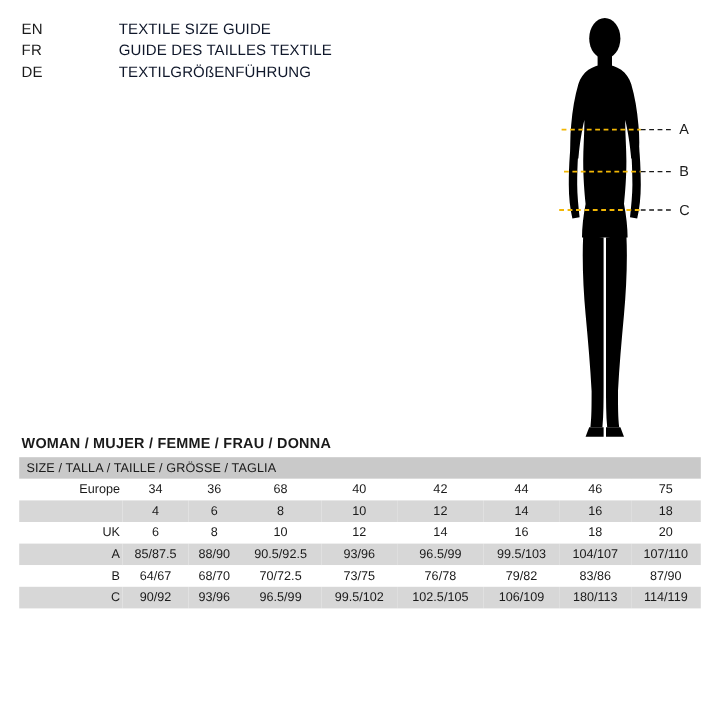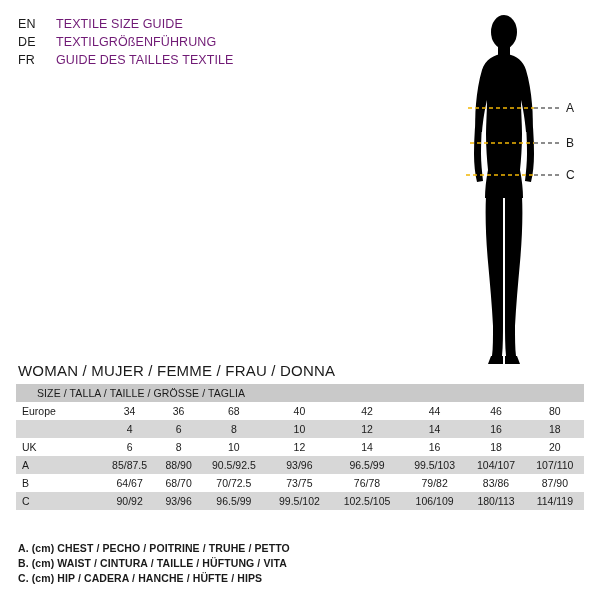--- a/index.html
+++ b/index.html
@@ -30,22 +30,23 @@
     height: 18px;
     font-size: 12.5px;
     letter-spacing: 0.1px;
   }
   .lang-code {
     width: 38px;
     flex: 0 0 38px;
     color: #1a1a1a;
   }
   .lang-title {
-    color: #701a75;
+    color: #0f172a;
     white-space: nowrap;
+    margin-left: 43px;
   }
 
   
   .figure-wrap {
     position: absolute;
     left: 430px;
     top: 8px;
     width: 160px;
     height: 360px;
   }
@@ -54,48 +55,48 @@
   
 
   
   .table-area {
     position: absolute;
     left: 16px;
     top: 362px;
     width: 568px;
   }
   .woman-label {
-    font-size: 15px;
-    font-weight: normal;
+    font-size: 12px;
+    font-weight: bold;
     letter-spacing: 0.2px;
     padding: 0 0 5px 2px;
     color: #1a1a1a;
   }
   table.size-table {
     border-collapse: collapse;
     width: 568px;
     font-size: 10.5px;
     color: #1a1a1a;
   }
   table.size-table td, table.size-table th {
     padding: 3px 2px;
     text-align: center;
     font-weight: normal;
   }
   table.size-table tr.header-row td {
     background: #c9c9c9;
     text-align: left;
-    padding-left: 21px;
+    padding-left: 6px;
     font-size: 10.5px;
     letter-spacing: 0.1px;
   }
   table.size-table tr.band-dark td { background: #d7d7d7; }
   table.size-table tr.band-light td { background: #ffffff; }
   table.size-table td.rowlabel {
-    text-align: left;
+    text-align: right;
     padding-left: 6px;
     width: 86px;
   }
 
   
   .legend {
     position: absolute;
     left: 18px;
     top: 542px;
     width: 560px;
@@ -112,26 +113,26 @@
 <body>
 
 <div id="page">
 
   <div class="lang-block">
     <div class="lang-row">
       <span class="lang-code">EN</span>
       <span class="lang-title">TEXTILE SIZE GUIDE</span>
     </div>
     <div class="lang-row">
+      <span class="lang-code">FR</span>
+      <span class="lang-title">GUIDE DES TAILLES TEXTILE</span>
+    </div>
+    <div class="lang-row">
       <span class="lang-code">DE</span>
       <span class="lang-title">TEXTILGRÖßENFÜHRUNG</span>
-    </div>
-    <div class="lang-row">
-      <span class="lang-code">FR</span>
-      <span class="lang-title">GUIDE DES TAILLES TEXTILE</span>
     </div>
   </div>
 
   <div class="figure-wrap">
     <svg width="160" height="360" viewBox="0 0 160 360" xmlns="http://www.w3.org/2000/svg">
       <g fill="#000000">
 
         <ellipse cx="74" cy="24" rx="13" ry="17"></ellipse>
 
         <rect x="68" y="37" width="12" height="12"></rect>
@@ -201,21 +202,21 @@
 
         <tr class="band-light">
           <td class="rowlabel">Europe</td>
           <td>34</td>
           <td>36</td>
           <td>68</td>
           <td>40</td>
           <td>42</td>
           <td>44</td>
           <td>46</td>
-          <td>80</td>
+          <td>75</td>
         </tr>
 
 
         <tr class="band-dark">
           <td class="rowlabel"></td>
           <td>4</td>
           <td>6</td>
           <td>8</td>
           <td>10</td>
           <td>12</td>
@@ -268,19 +269,14 @@
           <td>99.5/102</td>
           <td>102.5/105</td>
           <td>106/109</td>
           <td>180/113</td>
           <td>114/119</td>
         </tr>
       </tbody>
     </table>
   </div>
 
-  <div class="legend">
-    <div class="legend-row">A. (cm) CHEST / PECHO / POITRINE / TRUHE / PETTO</div>
-    <div class="legend-row">B. (cm) WAIST / CINTURA / TAILLE / HÜFTUNG / VITA</div>
-    <div class="legend-row">C. (cm) HIP / CADERA / HANCHE / HÜFTE / HIPS</div>
-  </div>
 
 </div>
 
 </body></html>

